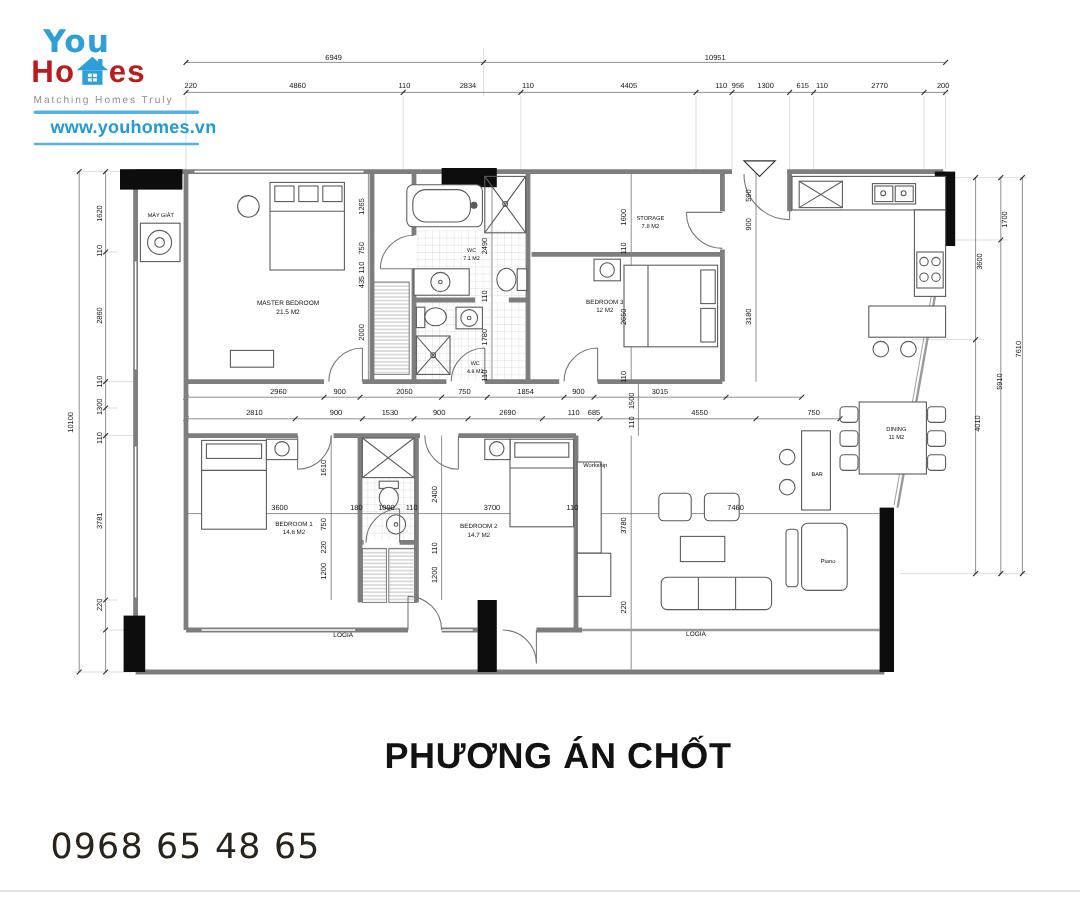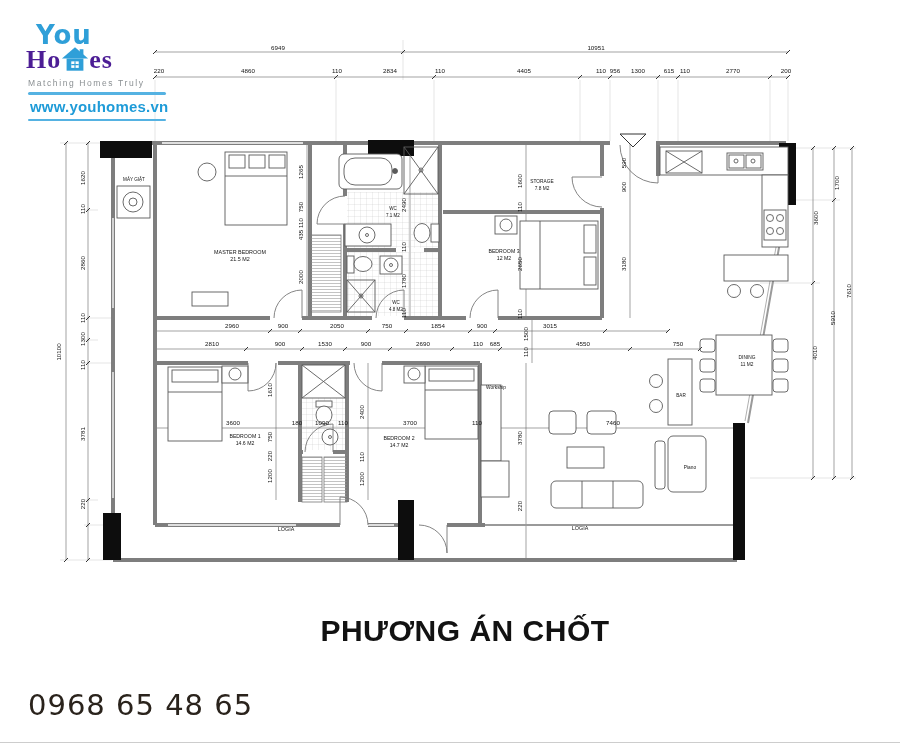--- a/index.html
+++ b/index.html
@@ -2,34 +2,34 @@
 <html><head>
 <meta charset="utf-8">
 <style>
   html,body{margin:0;padding:0}
   body{width:900px;height:750px;position:relative;background:#fff;overflow:hidden;
        font-family:"Liberation Sans",sans-serif}
   
   .logo{position:absolute;top:24px;left:26px;width:200px;z-index:5}
   .l1{font-family:"DejaVu Sans",sans-serif;font-weight:800;color:#2f9fd8;font-size:26px;
       line-height:.9;margin-left:10px;letter-spacing:1px}
-  .l2{display:flex;align-items:center;font-family:Liberation Serif, serif;font-weight:800;
-      color:#4c1d95;font-size:26px;line-height:.95;letter-spacing:1px}
+  .l2{display:flex;align-items:flex-start;font-family:Liberation Sans, sans-serif;font-weight:800;
+      color:#b91c1c;font-size:26px;line-height:.95;letter-spacing:1px}
   .l2 svg{margin:0 0 1px 0}
   .tagline{font-size:8.5px;font-weight:normal;letter-spacing:1.6px;color:#8b9093;margin:5px 0 0 2px}
   .rule{height:2.5px;background:#55b2e2;border-radius:2px;width:138px;margin:4px 0 3px 2px}
-  .website{font-size:15px;font-weight:bold;color:#1e9bd8;letter-spacing:.2px;margin-left:4px}
+  .website{font-size:15px;font-weight:bold;color:#1e9bd8;letter-spacing:.2px;margin-left:16px}
   .slogan{font-size:19px;font-weight:bold;color:#3b4045;margin:3px 0 0 2px;letter-spacing:.5px}
   
   #plan-svg{position:absolute;top:0;left:0}
   #plan-svg text{font-family:"Liberation Sans",sans-serif;fill:#141414}
   
   .plan-title{position:absolute;top:614px;left:15px;width:900px;text-align:center;
       font-size:30px;font-weight:bold;color:#121212;letter-spacing:.5px}
-  .phone{position:absolute;top:688px;left:28px;font-family:"DejaVu Sans",sans-serif;
+  .phone{position:absolute;top:688px;left:42px;font-family:"DejaVu Sans",sans-serif;
       font-size:29px;color:#2a231c;letter-spacing:1px}
   .footer-line{position:absolute;top:742px;left:0;width:900px;border-top:1.5px solid #cdcdcd}
 </style>
 </head>
 <body>
 
 <div class="logo">
   <div class="l1">You</div>
   <div class="l2">
     <span>Ho</span>

